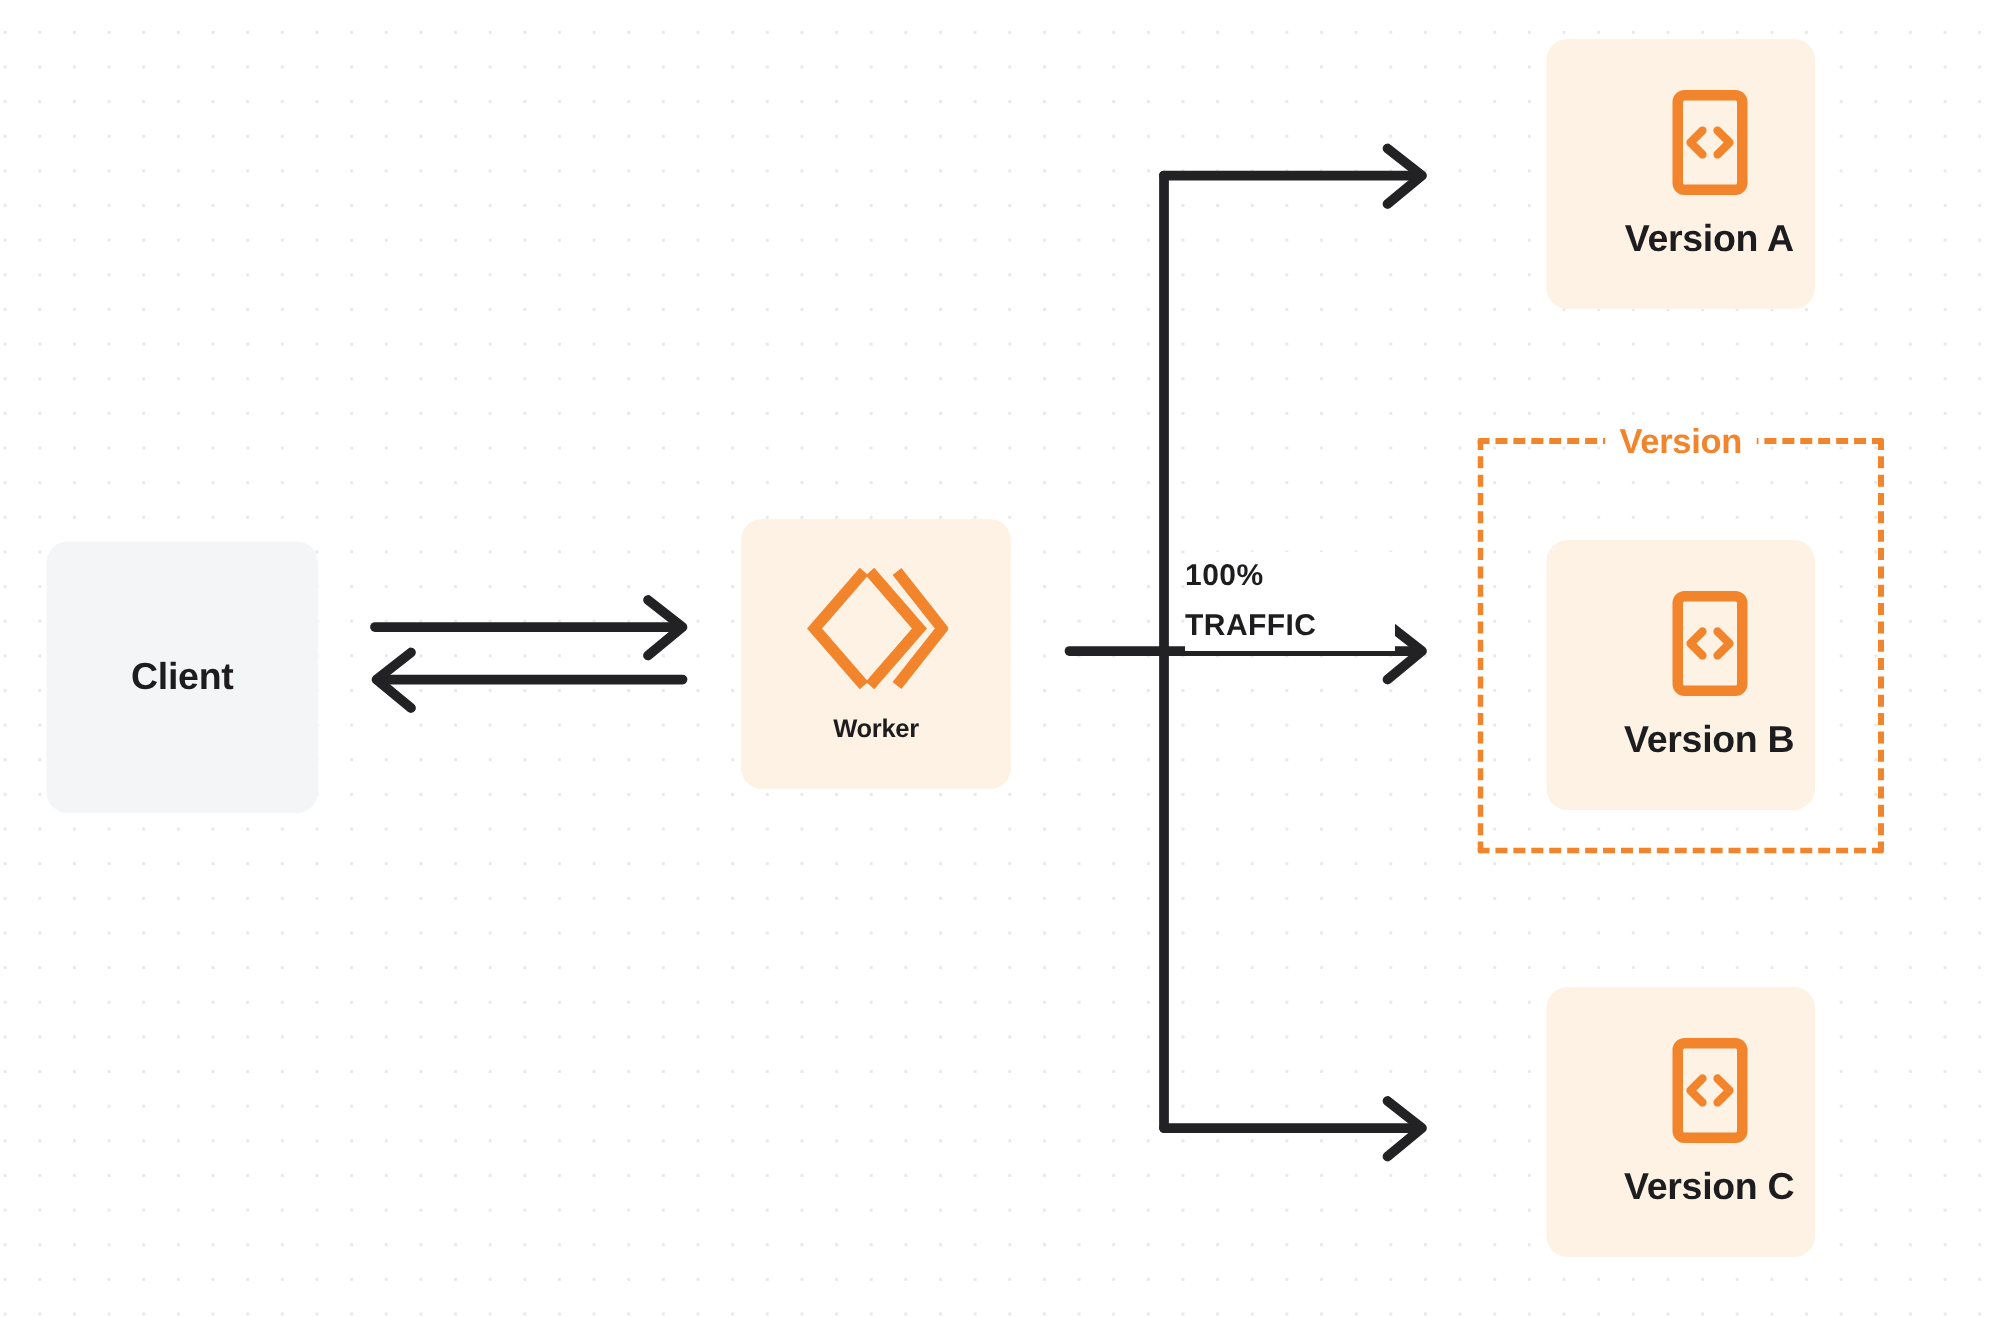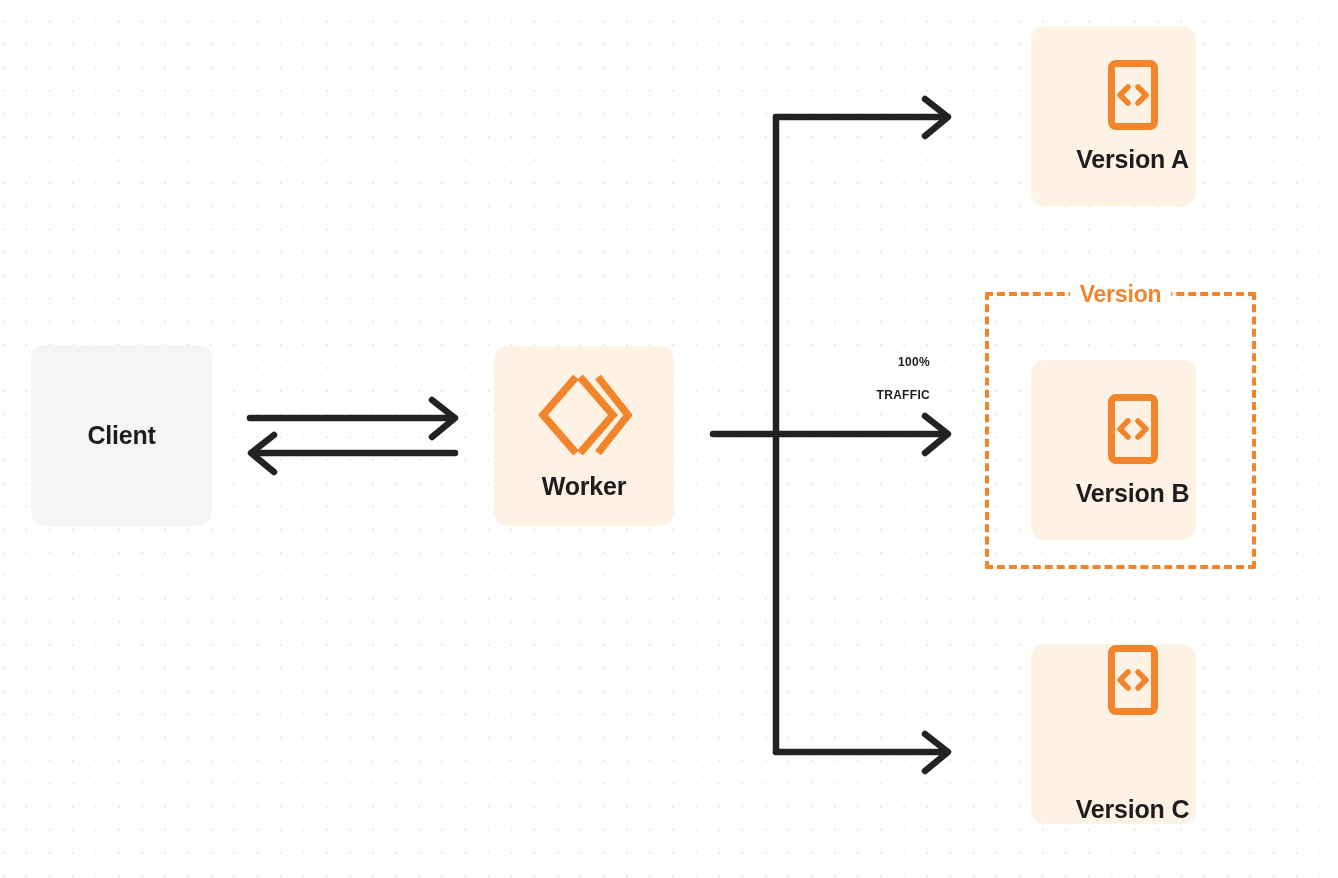--- a/index.html
+++ b/index.html
@@ -31,47 +31,47 @@
   }
   .node-label {
     font-weight: bold;
     color: #1d1d1f;
     letter-spacing: -0.2px;
     white-space: nowrap;
   }
 
   .client-node {
     left: 31px;
-    top: 345px;
+    top: 361px;
     width: 181px;
     height: 181px;
     background: #f4f5f7;
   }
   .client-node .node-label { font-size: 25px; }
 
   .worker-node {
     left: 494px;
     top: 346px;
     width: 180px;
     height: 180px;
     background: #fdf2e4;
   }
-  .worker-node .node-label { font-size: 25px; margin-top: 14px; }
+  .worker-node .node-label { font-size: 17px; margin-top: 14px; }
 
   .version-node {
     left: 1031px;
-    width: 165px;
+    width: 179px;
     height: 180px;
     background: #fdf2e4;
     padding-left: 38px;
   }
   .version-node .node-label { font-size: 25px; margin-top: 14px; }
   .version-a { top: 26px; }
   .version-b { top: 360px; }
-  .version-c { top: 644px; justify-content: space-between; }
+  .version-c { top: 658px; }
 
   
   .deployed-group {
     position: absolute;
     left: 985px;
     top: 292px;
     width: 271px;
     height: 277px;
     border: 4px dashed #f2842c;
     border-radius: 2px;
@@ -89,25 +89,25 @@
     font-weight: bold;
     letter-spacing: -0.2px;
     white-space: nowrap;
     line-height: 28px;
   }
 
   
   .traffic-label {
     position: absolute;
     left: 790px;
-    top: 346px;
+    top: 368px;
     width: 140px;
-    text-align: right;
+    text-align: left;
     color: #1d1d1f;
-    font-size: 12px;
+    font-size: 20px;
     font-weight: bold;
     line-height: 33px;
     letter-spacing: 0.3px;
     z-index: 5;
     background: transparent;
   }
   .traffic-label span { display: block; background: #ffffff; }
 
   
   #edges {

